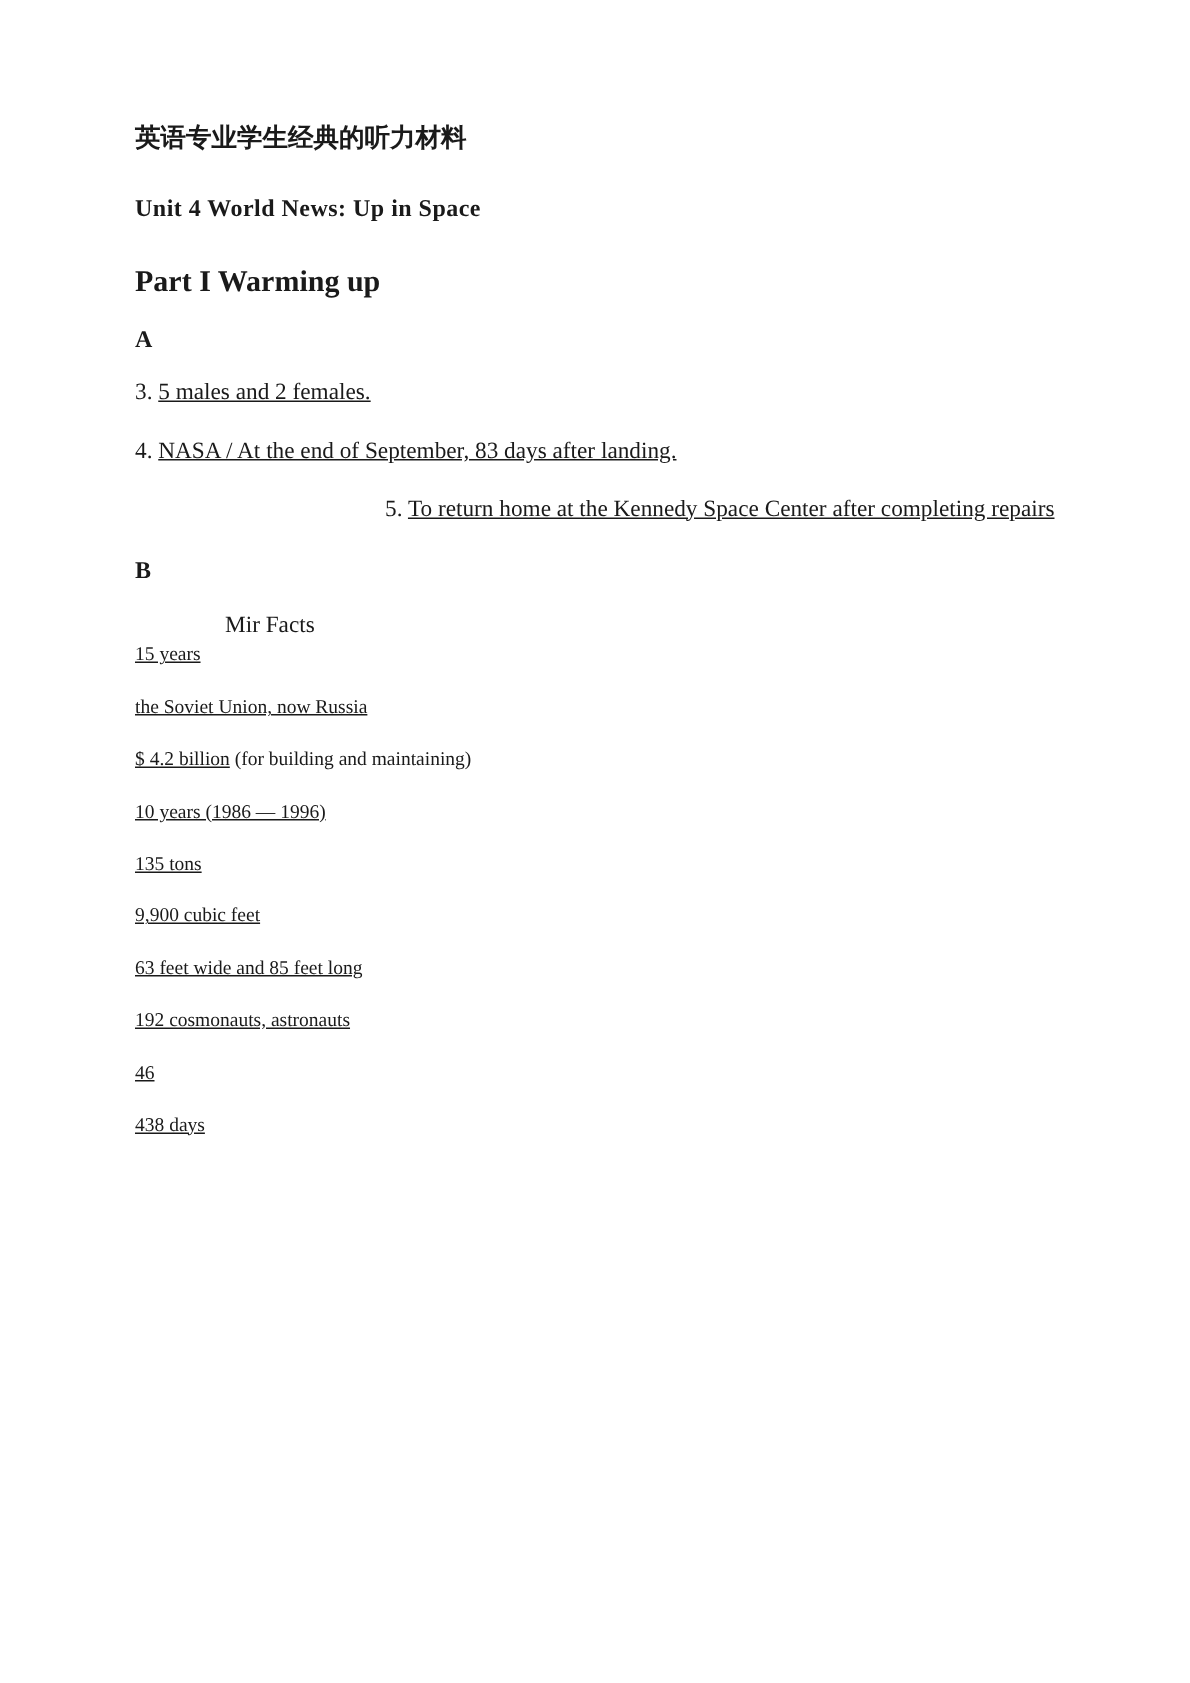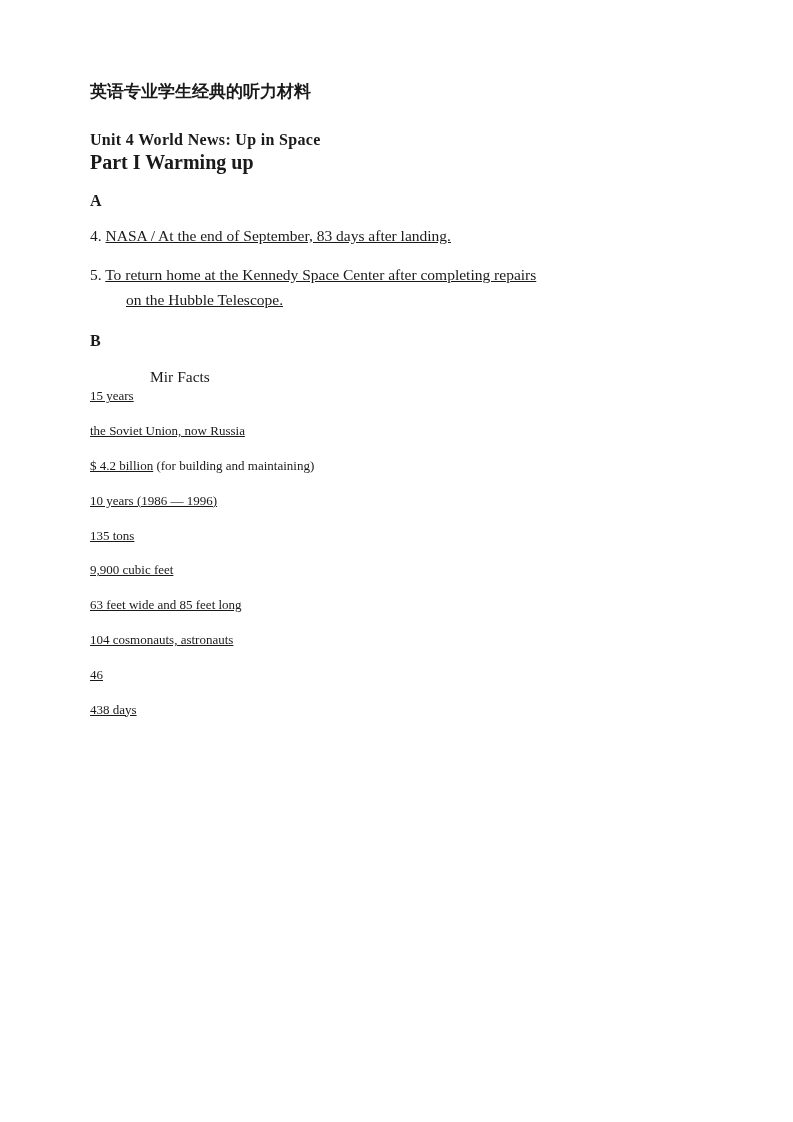--- a/index.html
+++ b/index.html
@@ -21,21 +21,21 @@
     .page-title {
       font-size: 17px;
       font-weight: bold;
       margin-bottom: 28px;
       font-family: Liberation Serif, serif;
     }
 
     .unit-title {
       font-size: 16px;
       font-weight: bold;
-      margin-bottom: 2px;
+      margin-bottom: 28px;
       font-family: "Times New Roman", Times, serif;
       letter-spacing: 0.02em;
     }
 
     .part-title {
       font-size: 20px;
       font-weight: bold;
       margin-bottom: 18px;
       font-family: "Times New Roman", Times, serif;
     }
@@ -85,44 +85,47 @@
 
     .fact-item .underline {
       text-decoration: underline;
     }
 
     .multiline-item {
       font-family: "Times New Roman", Times, serif;
       font-size: 15.5px;
       margin-bottom: 14px;
       line-height: 1.6;
+      text-align: right;
     }
 
     .multiline-item .line2 {
       padding-left: 36px;
     }
   </style>
 </head>
 <body>
 
 <div class="page-title">英语专业学生经典的听力材料</div>
 
 <div class="unit-title">Unit 4    World News: Up in Space</div>
 
 <div class="part-title">Part I    Warming up</div>
 
 <div class="section-label">A</div>
 
 <ul class="question-list">
   <li class="question-item">
+    <span>3. </span><span class="underline">5 males and 2 females.</span>
+  </li>
+  <li class="question-item">
     <span>4. </span><span class="underline">NASA / At the end of September, 83 days after landing.</span>
   </li>
   <li class="multiline-item">
     <span>5. </span><span class="underline">To return home at the Kennedy Space Center after completing repairs</span>
-    <div class="line2"><span class="underline">on the Hubble Telescope.</span></div>
   </li>
 </ul>
 
 <div class="section-b-label">B</div>
 
 <div class="mir-facts-title">Mir Facts</div>
 
 <div class="fact-item">
   <span class="underline">15 years</span><span></span>
 </div>
@@ -138,20 +141,20 @@
 <div class="fact-item">
   <span class="underline">135 tons</span><span></span>
 </div>
 <div class="fact-item">
   <span class="underline">9,900 cubic feet</span><span></span>
 </div>
 <div class="fact-item">
   <span class="underline">63 feet wide and 85 feet long</span><span></span>
 </div>
 <div class="fact-item">
-  <span class="underline">104 cosmonauts, astronauts</span><span></span>
+  <span class="underline">192 cosmonauts, astronauts</span><span></span>
 </div>
 <div class="fact-item">
   <span class="underline">46</span><span></span>
 </div>
 <div class="fact-item">
   <span class="underline">438 days</span><span></span>
 </div>
 
 </body></html>

